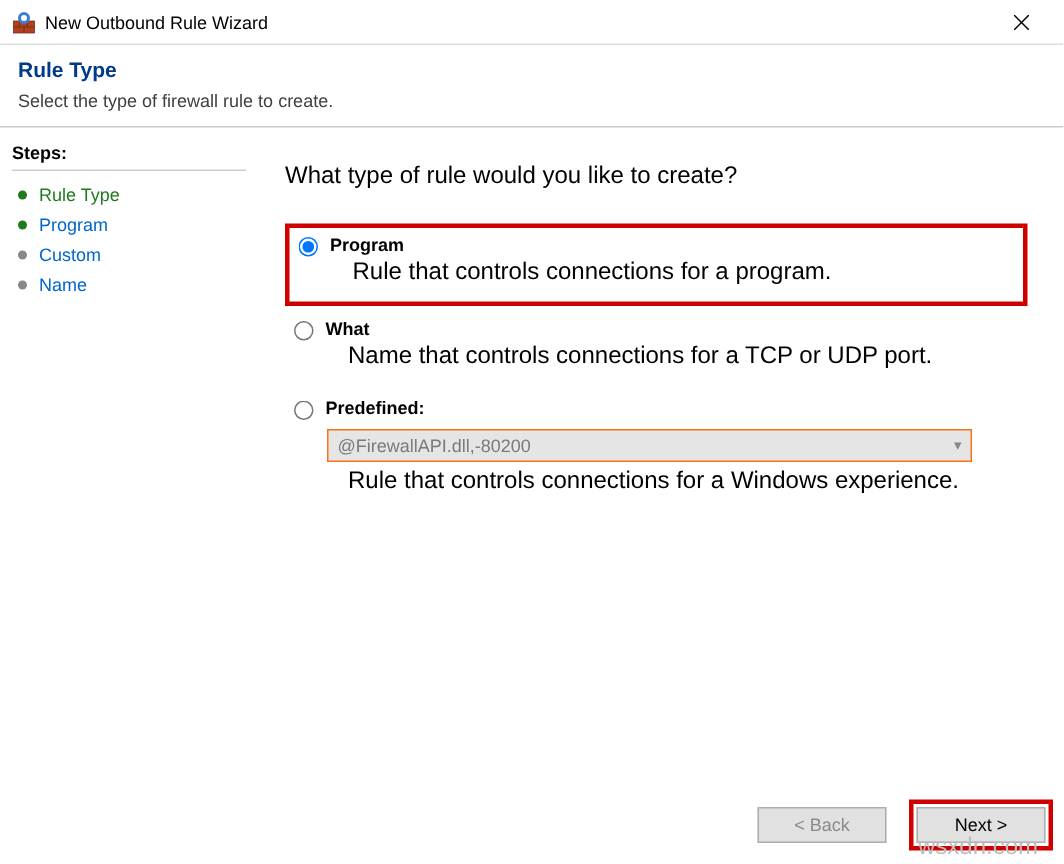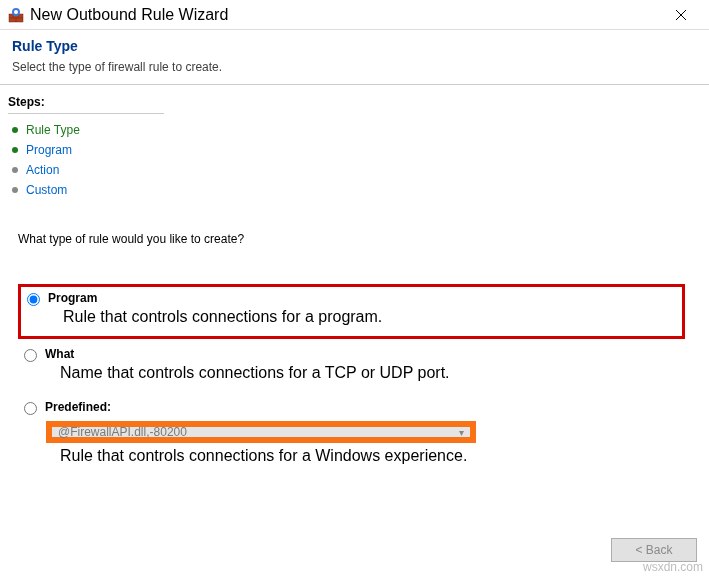--- a/index.html
+++ b/index.html
@@ -19,21 +19,21 @@
     align-items: center;
     height: 30px;
     padding: 0 8px;
     border-bottom: 1px solid #ddd;
   }
   .titlebar .icon {
     width: 16px; height: 16px;
     margin-right: 6px;
     display: flex; align-items: center; justify-content: center;
   }
-  .titlebar .title { flex: 1; font-size: 16px; }
+  .titlebar .title { flex: 1; font-size: 12px; }
   .titlebar .close {
     width: 40px; height: 28px;
     display: flex; align-items: center; justify-content: center;
     font-size: 14px;
     cursor: default;
   }
   .header {
     padding: 8px 12px 10px 12px;
     background: #fff;
   }
@@ -48,21 +48,20 @@
     color: #404040;
   }
   .divider {
     height: 1px;
     background: #ccc;
     margin: 0;
   }
   .body {
     display: flex;
     height: 440px;
-    flex-direction: column;
   }
   .steps {
     width: 172px;
     padding: 10px 8px 8px 8px;
   }
   .steps-title {
     font-weight: bold;
     margin-bottom: 4px;
     font-size: 12px;
   }
@@ -88,22 +87,22 @@
   .step.active .bullet { background: #1e7a1e; }
   .step.active { color: #0066cc; }
   .step.future .bullet { background: #888; }
   .step.future { color: #0066cc; }
   .main {
     flex: 1;
     padding: 24px 24px 8px 18px;
     position: relative;
   }
   .prompt {
-    margin-bottom: 38px;
-    font-size: 12px;
+    margin-bottom: 22px;
+    font-size: 16px;
   }
   .opt-group {
     padding: 4px 6px 10px 6px;
     margin-bottom: 4px;
   }
   .opt-row {
     display: flex;
     align-items: flex-start;
   }
   .opt-row input[type=radio] {
@@ -117,21 +116,21 @@
     margin-top: 2px;
   }
   .highlight-box {
     border: 3px solid #d00000;
   }
   .dropdown {
     margin: 6px 0 4px 22px;
     width: 430px;
     height: 22px;
     background: #e5e5e5;
-    border: 6px solid #f97316;
+    border: 1px solid #f97316;
     color: #7a7a7a;
     font-size: 12px;
     display: flex;
     align-items: center;
     padding: 0 6px;
     position: relative;
   }
   .dropdown .chev {
     position: absolute;
     right: 6px;
@@ -158,23 +157,23 @@
   }
   .btn.disabled {
     color: #8a8a8a;
   }
   .btn.primary-highlight {
     outline: 3px solid #d00000;
     outline-offset: 2px;
   }
   .watermark {
     position: absolute;
-    right: 6px;
+    right: 17px;
     bottom: 2px;
-    font-size: 12px;
+    font-size: 16px;
     color: #bdbdbd;
     font-family: Arial, sans-serif;
     margin-left: 48px;
   }
 </style>
 </head>
 <body>
 
 <div class="titlebar">
   <span class="icon">
@@ -211,25 +210,25 @@
     <div class="step done">
       <span class="bullet"></span>
       <span>Rule Type</span>
     </div>
     <div class="step active">
       <span class="bullet"></span>
       <span>Program</span>
     </div>
     <div class="step future">
       <span class="bullet"></span>
-      <span>Action</span>
+      <span>Custom</span>
     </div>
     <div class="step future">
       <span class="bullet"></span>
-      <span>Custom</span>
+      <span>Name</span>
     </div>
   </div>
 
   <div class="main">
     <div class="prompt">What type of rule would you like to create?</div>
 
     <div class="opt-group highlight-box">
       <div class="opt-row">
         <input type="radio" name="rt" checked="" style="">
         <span class="opt-label">Program</span>
@@ -256,15 +255,16 @@
       </div>
       <div class="opt-desc">Rule that controls connections for a Windows experience.</div>
     </div>
 
   </div>
 
 </div>
 
 <div class="footer">
   <div class="btn disabled">&lt; Back</div>
+  <div class="btn primary-highlight">Next &gt;</div>
 </div>
 
 <div class="watermark">wsxdn.com</div>
 
 </body></html>

